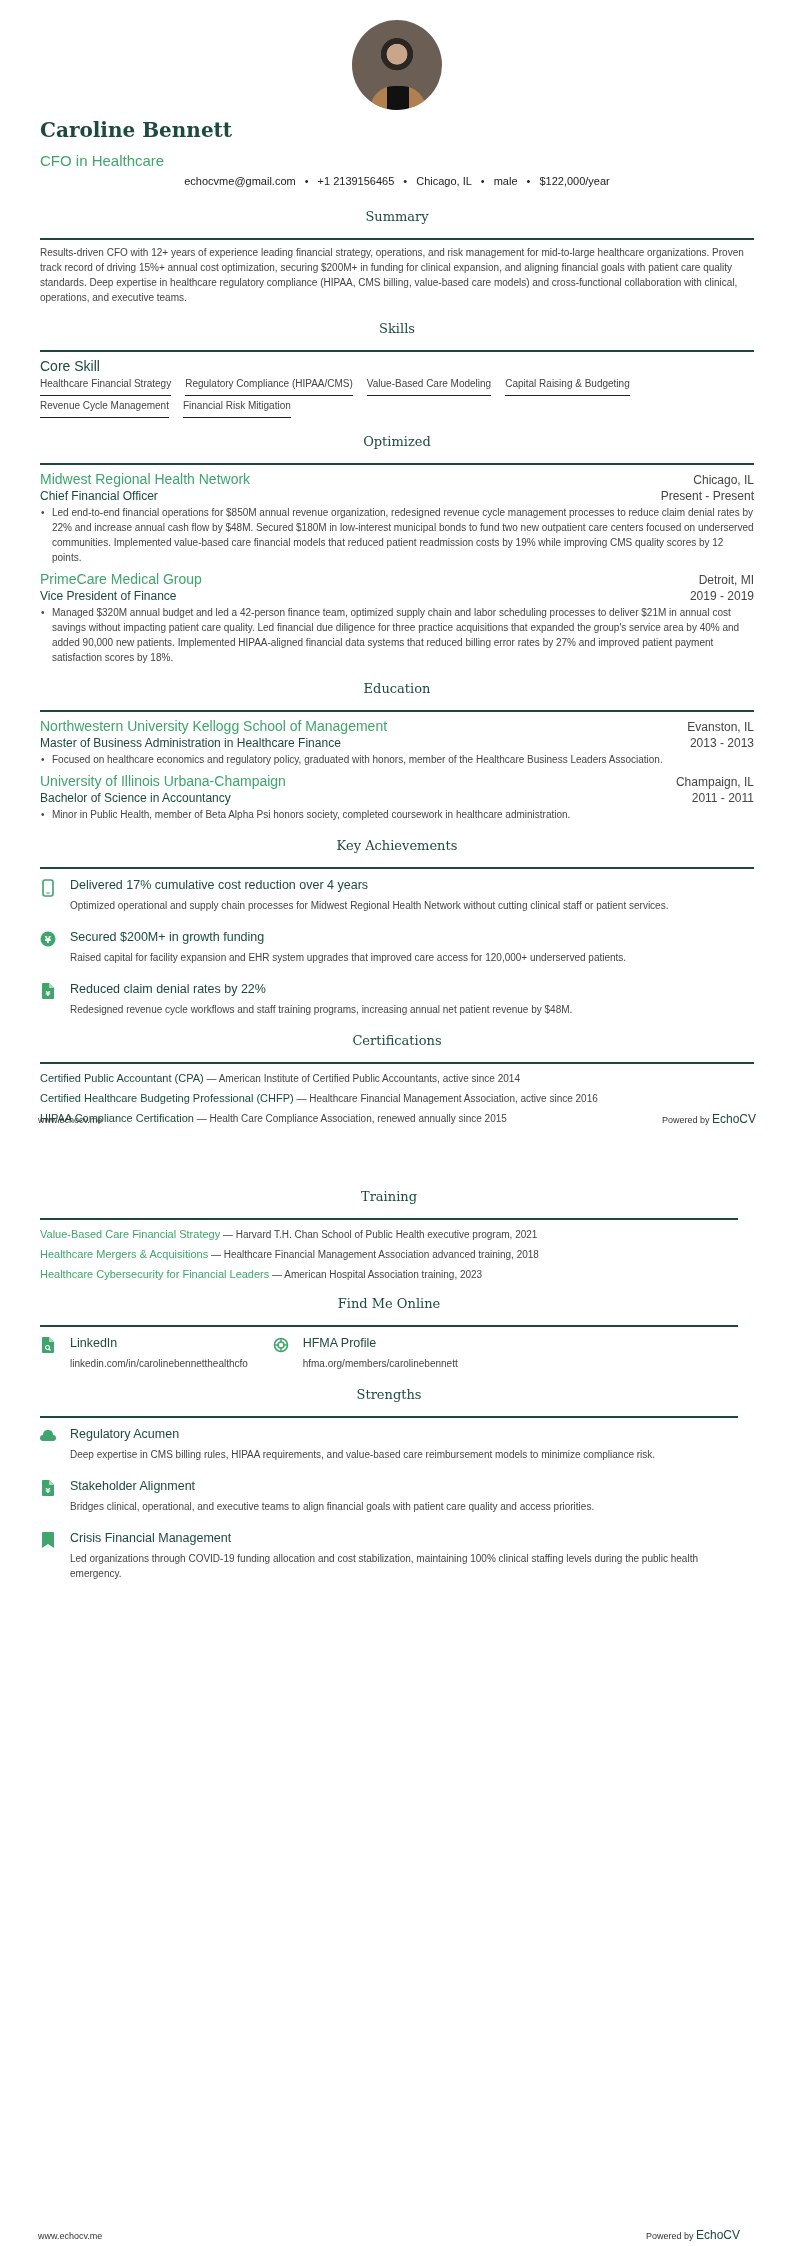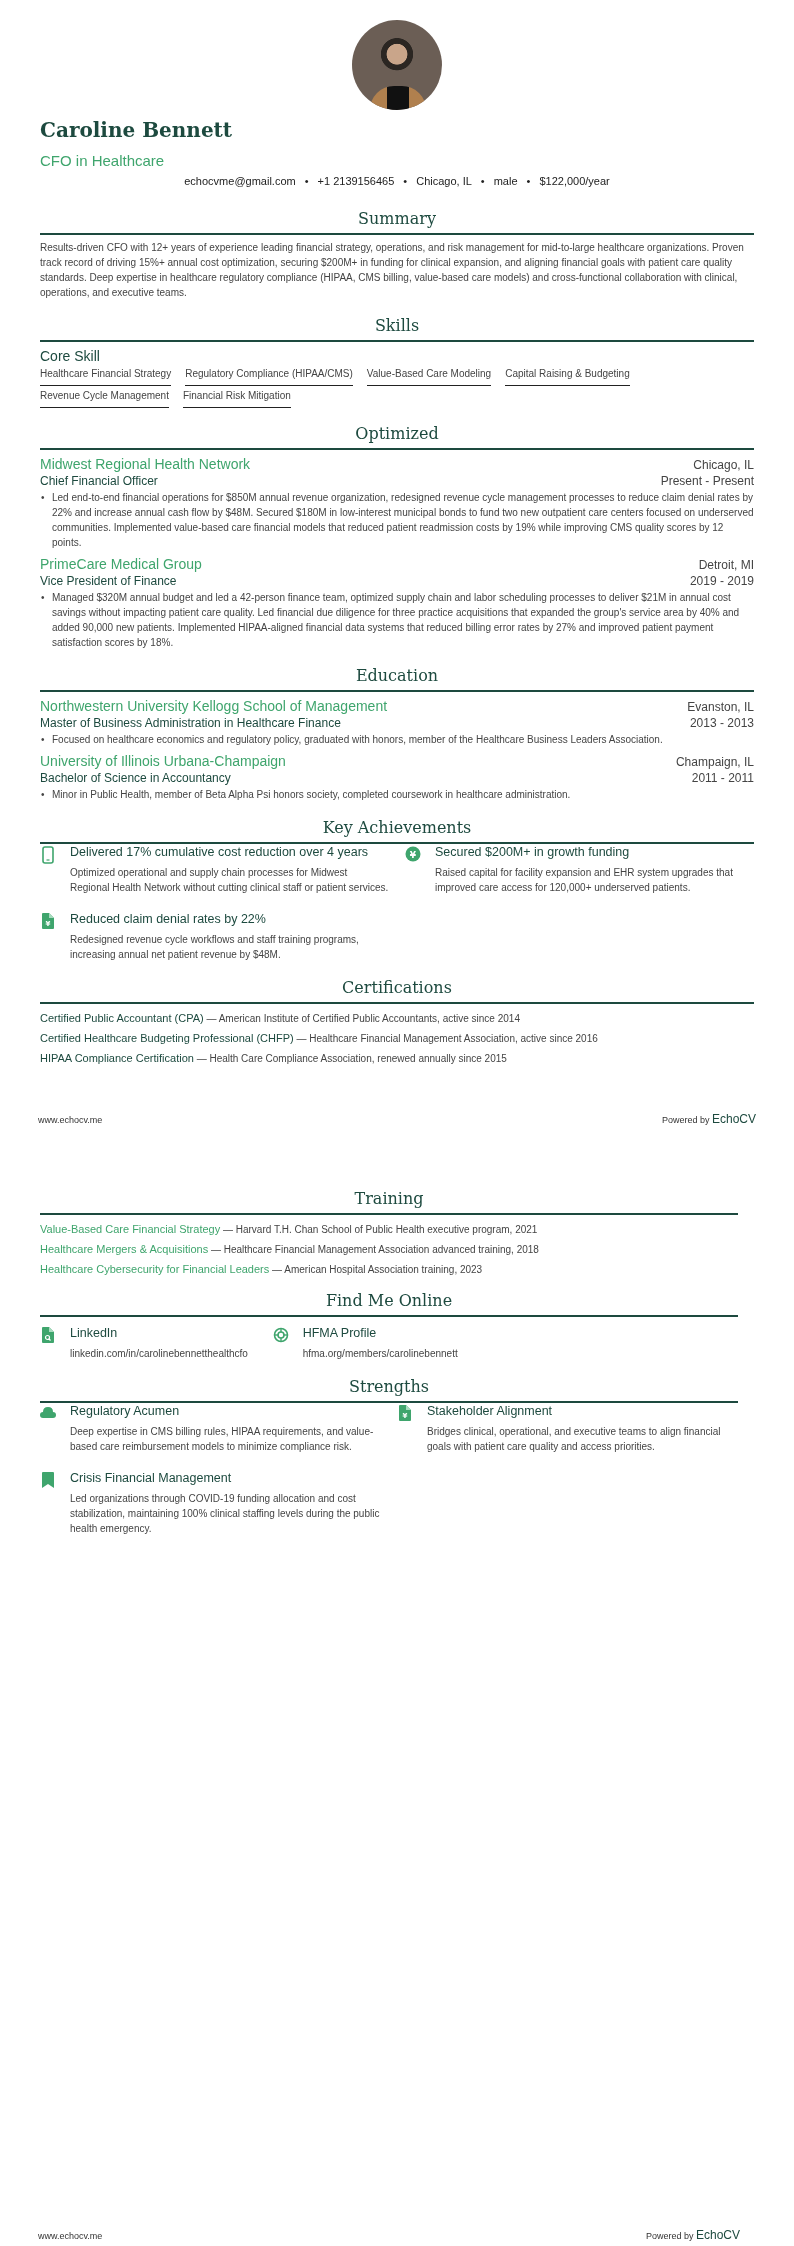--- a/index.html
+++ b/index.html
@@ -6,33 +6,33 @@
   body { background: #ffffff; width: 794px; font-family: "Liberation Sans", "DejaVu Sans", sans-serif; color: #333; }
   .page { position: relative; width: 794px; height: 1123px; padding: 0 40px; }
   .page2 { position: relative; width: 778px; height: 1123px; padding: 0 40px; }
   .header { text-align: left; padding-top: 20px; }
   .avatar { width: 90px; height: 90px; border-radius: 50%; margin: 0 auto; background: radial-gradient(circle at 50% 38%, #c9a58a 0 14%, #2b2622 15% 22%, #6b5e55 23% 100%); position: relative; overflow: hidden; }
   .avatar::after { content: ""; position: absolute; left: 18px; bottom: -10px; width: 56px; height: 34px; border-radius: 24px 24px 0 0; background: linear-gradient(90deg, #b0804e 0 30%, #111 30% 70%, #b0804e 70%); }
   .name { font-family: "DejaVu Serif", serif; font-weight: bold; font-size: 20px; color: #1d4a3f; margin-top: 8px; }
   .title { font-size: 15px; color: #3fa56d; margin-top: 10px; }
   .contacts { font-size: 11px; color: #222; margin-top: 6px; display: flex; justify-content: center; gap: 0; }
   .contacts span.sep { margin: 0 9px; }
-  .section-title { font-family: "DejaVu Serif", serif; font-size: 16px; color: #1d4a3f; text-align: center; margin-top: 16px; padding-bottom: 5px; border-bottom: 2.5px solid #1d4a3f; }
+  .section-title { font-family: "DejaVu Serif", serif; font-size: 13px; color: #1d4a3f; text-align: center; margin-top: 16px; padding-bottom: 14px; border-bottom: 2.5px solid #1d4a3f; }
   .summary { font-size: 10px; line-height: 15px; color: #444; margin-top: 5px; }
   .skill-group { font-size: 14px; color: #1d4a3f; margin-top: 6px; }
   .skills { display: flex; flex-wrap: wrap; gap: 4px 14px; margin-top: 4px; }
   .skill { font-size: 10px; color: #444; padding-bottom: 6px; border-bottom: 1.5px solid #222; }
   .row { display: flex; justify-content: space-between; align-items: baseline; }
   .org { font-size: 14px; color: #3fa56d; margin-top: 6px; }
   .loc { font-size: 12px; color: #444; }
   .role { font-size: 12px; color: #1d4a3f; margin-top: 2px; }
   .dates { font-size: 12px; color: #444; }
   .bullet { font-size: 10px; color: #444; line-height: 15px; margin-top: 2px; padding-left: 12px; position: relative; }
   .bullet::before { content: "•"; position: absolute; left: 1px; top: 0; }
-  .grid3 { display: grid; grid-template-columns: 1fr 1fr; gap: 16px; }
+  .grid3 { display: grid; grid-template-columns: 1fr; gap: 16px; margin-top: 8px; }
   .card { display: flex; gap: 14px; }
   .card .ic { width: 16px; flex: 0 0 16px; color: #3fa56d; font-size: 14px; padding-top: 2px; text-align: center; }
   .card .ct { font-size: 12.5px; color: #1d4a3f; line-height: 17px; }
   .card .cd { font-size: 10px; color: #444; line-height: 15px; margin-top: 4px; }
   .cert { font-size: 10px; color: #444; margin-top: 8px; }
   .cert .cn { font-size: 11px; color: #1d4a3f; }
   .train .cn { color: #3fa56d; }
   .footer { position: absolute; left: 38px; right: 38px; display: flex; justify-content: space-between; align-items: baseline; font-size: 9px; color: #333; }
   .footer .brand { font-size: 12px; color: #1d4a3f; }
   .online { display: grid; grid-template-columns: 1fr 1fr 1fr; margin-top: 8px; }

